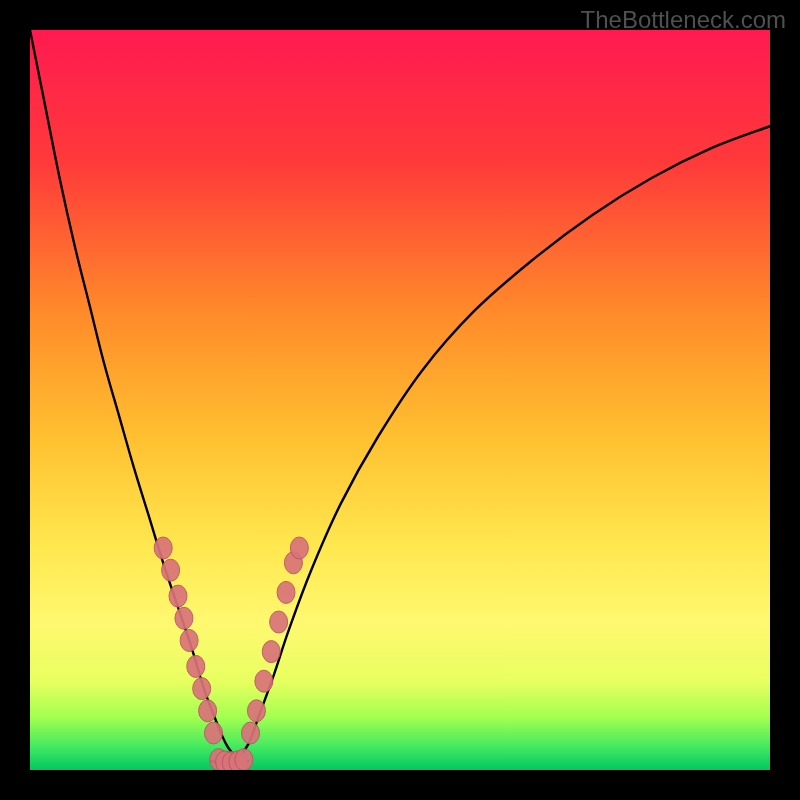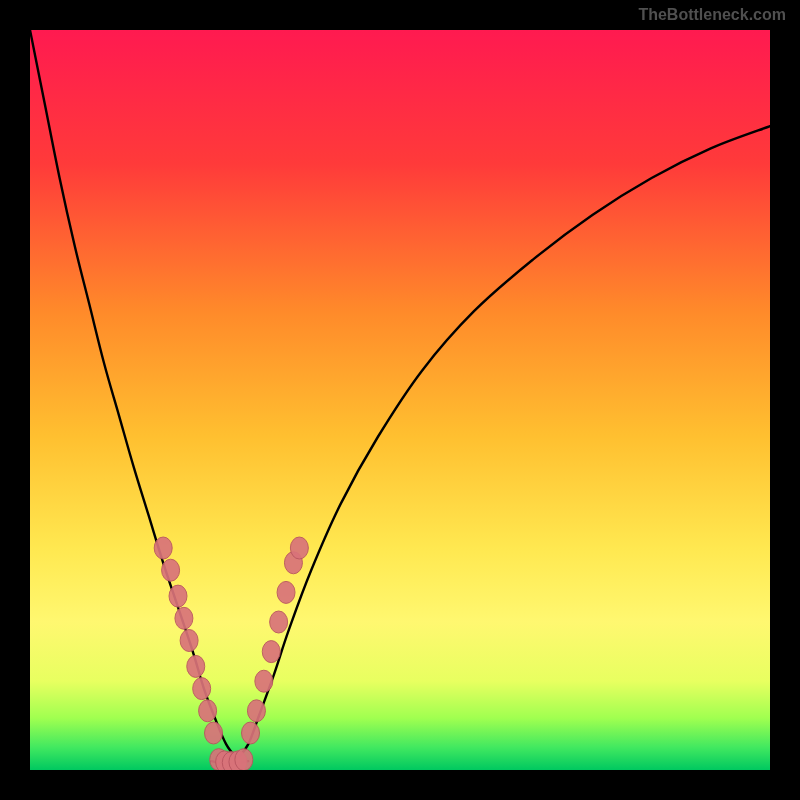--- a/index.html
+++ b/index.html
@@ -18,23 +18,23 @@
     left: 30px;
     top: 30px;
     width: 740px;
     height: 740px;
   }
   .watermark {
     position: absolute;
     top: 6px;
     right: 14px;
     font-family: Arial, sans-serif;
-    font-size: 16px;
+    font-size: 24px;
     color: #505050;
-    font-weight: 700;
+    font-weight: 400;
     z-index: 10;
   }
   svg {
     display: block;
   }
 </style>
 </head>
 <body>
 
 <div class="chart-container">

